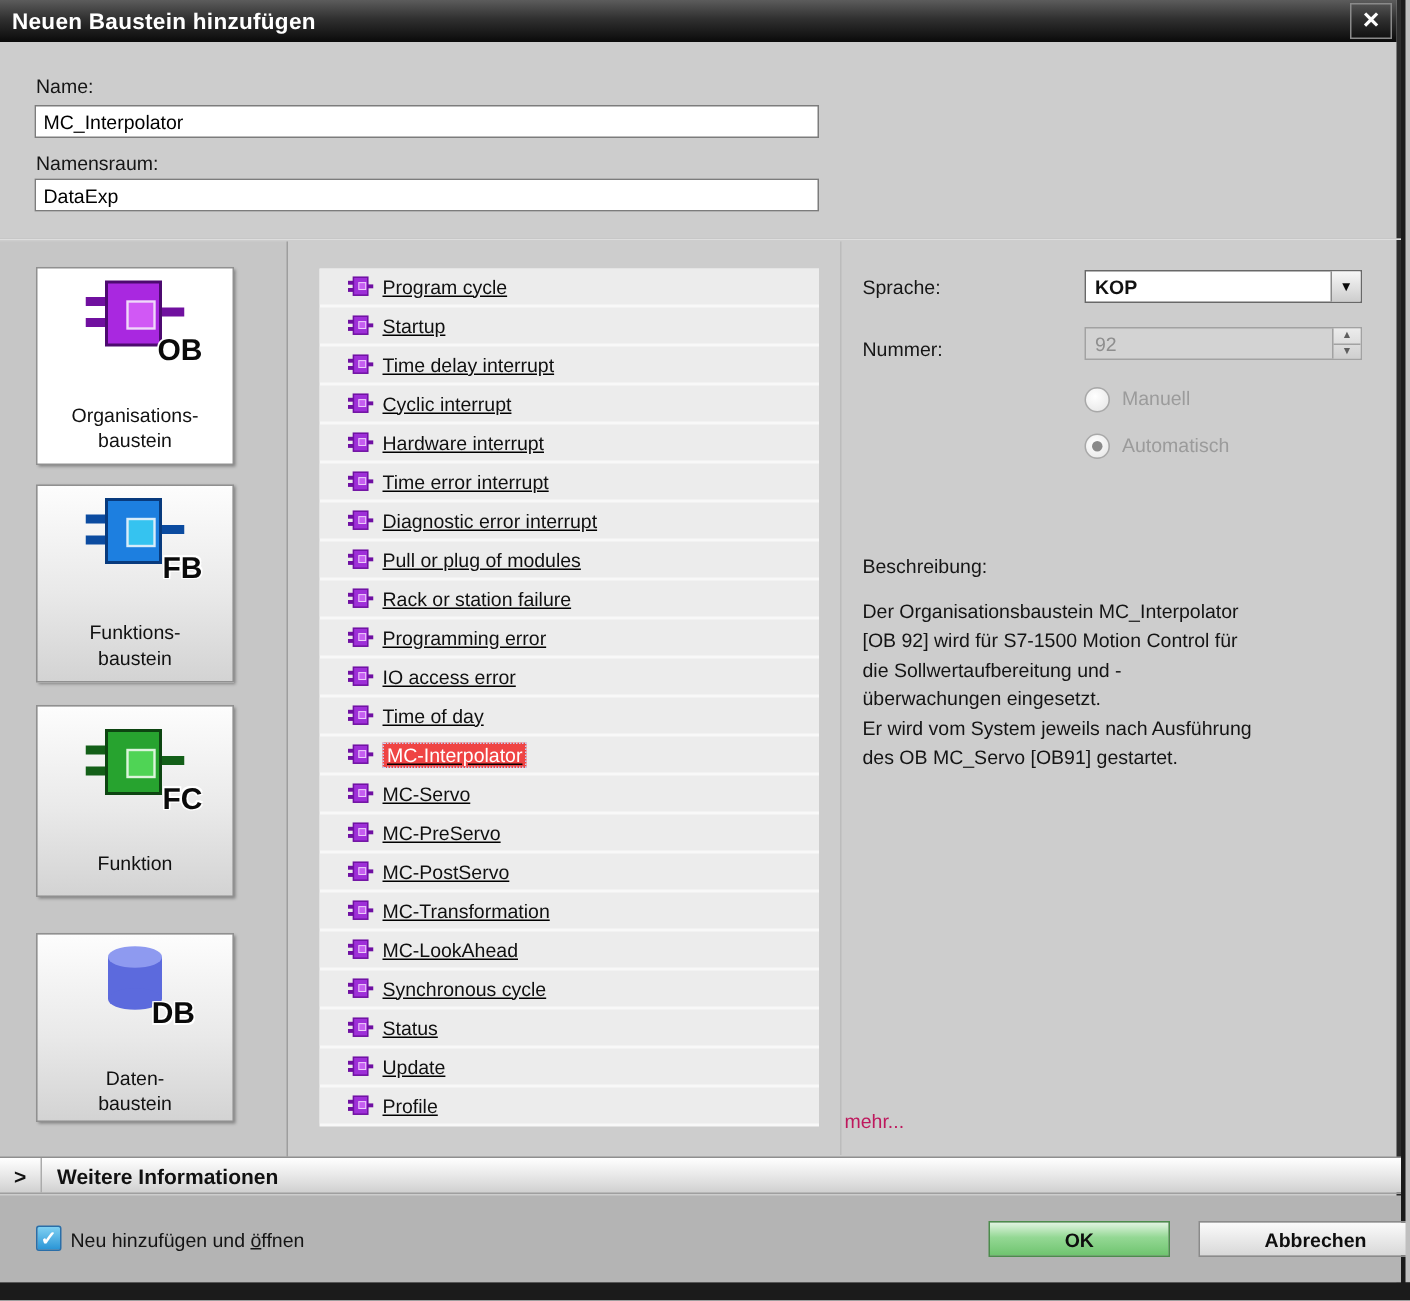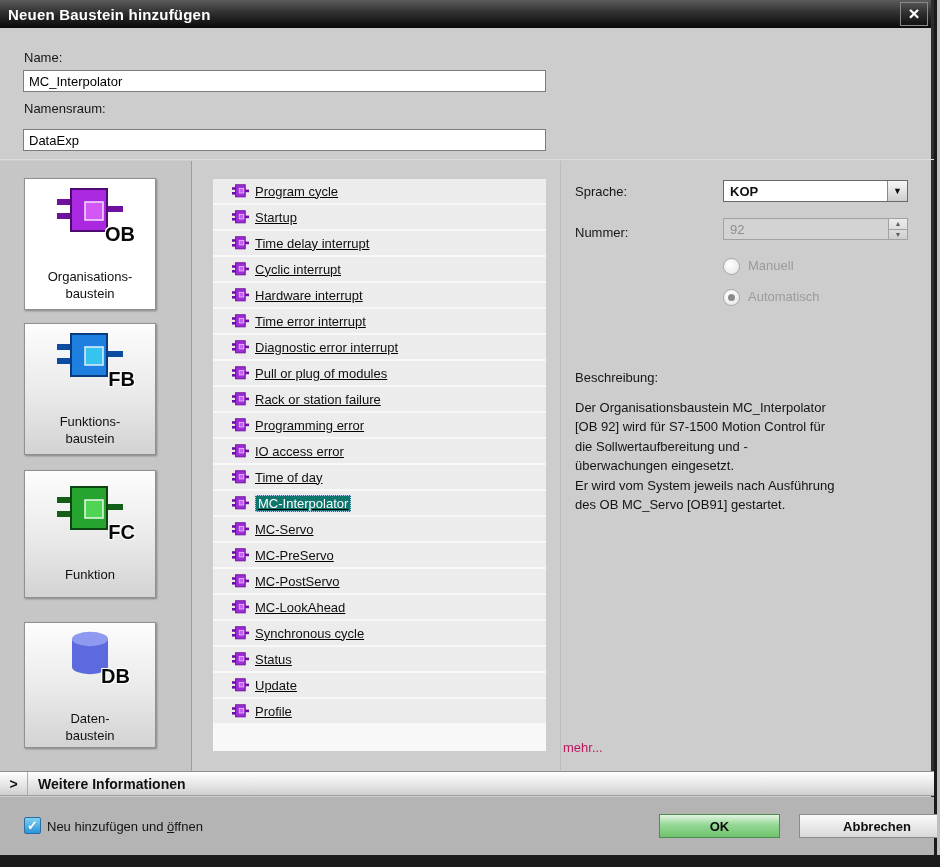--- a/index.html
+++ b/index.html
@@ -32,21 +32,21 @@
   .block-abbr { position:absolute; right:-12px; bottom:-5px; font-size:20px; font-weight:bold; color:#0a0a0a;
     text-shadow:-1px -1px 0 #fff, 1px -1px 0 #fff, -1px 1px 0 #fff, 1px 1px 0 #fff, 0 1px 0 #fff, 0 -1px 0 #fff; }
   .block-label { font-size:13px; color:#111; text-align:center; white-space:pre-line; line-height:17px; }
 
   
   .ob-list { position:absolute; left:213px; top:179px; width:333px; height:572px; background:#f8f8f8; overflow:hidden;text-decoration:underline; }
   .list-row { height:24px; margin-bottom:2px; background:#ececec; display:flex; align-items:center;
     padding-left:19px; font-size:13px; color:#101010; cursor:pointer; }
   .row-icon { width:17px; height:14px; margin-right:6px; flex:none; display:flex; }
   .row-label { white-space:nowrap; }
-  .list-row.selected .row-label { background:#0f766e; color:#fff; padding:1px 3px; outline:1px dotted #c3d3f5; outline-offset:-1px; }
+  .list-row.selected .row-label { background:#ef4444; color:#fff; padding:1px 3px; outline:1px dotted #c3d3f5; outline-offset:-1px; }
 
   
   .prop-label { position:absolute; font-size:13px; color:#161616; }
   .dropdown { position:absolute; left:723px; top:180px; width:185px; height:22px; background:#fff;
     border:1px solid #686868; display:flex; align-items:stretch; cursor:pointer; }
   .dropdown-value { flex:1; padding-left:6px; font-size:13px; font-weight:bold; color:#111; display:flex; align-items:center; }
   .dropdown-btn { width:20px; border-left:1px solid #8a8a8a; background:linear-gradient(#f7f7f7,#cdcdcd);
     display:flex; align-items:center; justify-content:center; font-size:9px; color:#0a0a0a; }
   .spinner { position:absolute; left:723px; top:218px; width:185px; height:22px; background:#d3d3d3;
     border:1px solid #a2a2a2; display:flex; }
@@ -94,21 +94,21 @@
     <div class="titlebar">
       <span class="title-text">Neuen Baustein hinzufügen</span>
       <div class="close-btn">
         <span>×</span>
       </div>
     </div>
 
     <div class="field-label" style="top:50px">Name:</div>
     <input class="text-input" style="top: 70px;" value="MC_Interpolator">
     <div class="field-label" style="top:101px">Namensraum:</div>
-    <input class="text-input" style="top: 129px;" value="DataExp">
+    <input class="text-input" style="top: 119px;" value="DataExp">
 
     <div class="h-divider"></div>
     <div class="left-panel"></div>
     <div class="v-divider2"></div>
 
     <div class="block-btn selected" style="top:178px;height:132px">
       <span class="block-icon-wrap">
         <svg width="66" height="50" viewBox="0 0 33 25">
           <rect x="0" y="6" width="9" height="3" fill="#70109f"></rect>
           <rect x="0" y="13" width="9" height="3" fill="#70109f"></rect>
@@ -360,20 +360,32 @@
         <div class="list-row">
     <span class="row-icon">
             <svg width="17" height="14" viewBox="0 0 17 14">
               <rect x="0" y="3.2" width="5" height="2.6" fill="#6f0fa2"></rect>
               <rect x="0" y="8" width="5" height="2.6" fill="#6f0fa2"></rect>
               <rect x="12.5" y="5.6" width="4.5" height="2.6" fill="#6f0fa2"></rect>
               <rect x="3.6" y="0.8" width="9.6" height="12" fill="#9e2fd8" stroke="#6f0fa2" stroke-width="1"></rect>
               <rect x="7.2" y="4.4" width="4.6" height="4.6" fill="#c55ef0" stroke="#ecccfa" stroke-width="0.7"></rect>
             </svg>
           </span>
+    <span class="row-label">MC-Transformation</span>
+  </div>
+        <div class="list-row">
+    <span class="row-icon">
+            <svg width="17" height="14" viewBox="0 0 17 14">
+              <rect x="0" y="3.2" width="5" height="2.6" fill="#6f0fa2"></rect>
+              <rect x="0" y="8" width="5" height="2.6" fill="#6f0fa2"></rect>
+              <rect x="12.5" y="5.6" width="4.5" height="2.6" fill="#6f0fa2"></rect>
+              <rect x="3.6" y="0.8" width="9.6" height="12" fill="#9e2fd8" stroke="#6f0fa2" stroke-width="1"></rect>
+              <rect x="7.2" y="4.4" width="4.6" height="4.6" fill="#c55ef0" stroke="#ecccfa" stroke-width="0.7"></rect>
+            </svg>
+          </span>
     <span class="row-label">MC-LookAhead</span>
   </div>
         <div class="list-row">
     <span class="row-icon">
             <svg width="17" height="14" viewBox="0 0 17 14">
               <rect x="0" y="3.2" width="5" height="2.6" fill="#6f0fa2"></rect>
               <rect x="0" y="8" width="5" height="2.6" fill="#6f0fa2"></rect>
               <rect x="12.5" y="5.6" width="4.5" height="2.6" fill="#6f0fa2"></rect>
               <rect x="3.6" y="0.8" width="9.6" height="12" fill="#9e2fd8" stroke="#6f0fa2" stroke-width="1"></rect>
               <rect x="7.2" y="4.4" width="4.6" height="4.6" fill="#c55ef0" stroke="#ecccfa" stroke-width="0.7"></rect>

